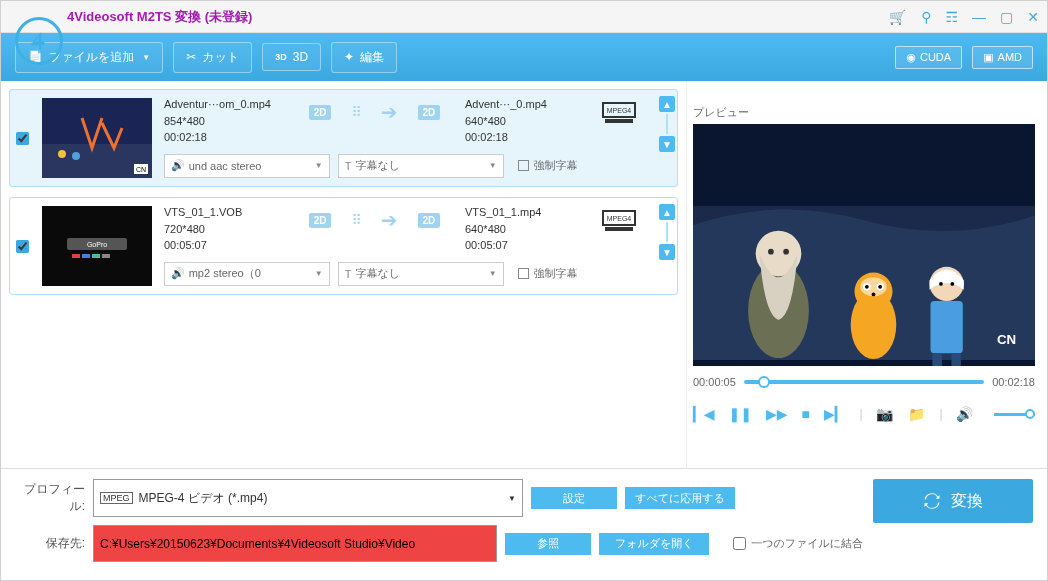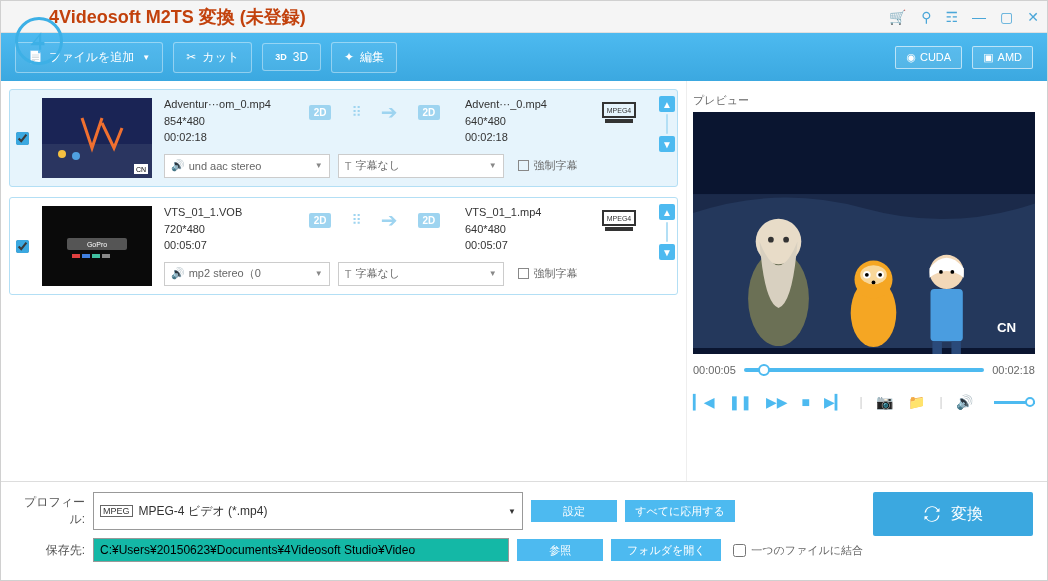--- a/index.html
+++ b/index.html
@@ -1,21 +1,21 @@
 <!DOCTYPE html>
 <html><head>
 <meta charset="utf-8">
 <style>
 * { box-sizing: border-box; margin: 0; padding: 0; font-family: "Meiryo", "MS PGothic", Arial, sans-serif; }
 body { background: #fff; font-size: 12px; color: #333; }
 .window { width: 1048px; height: 581px; display: flex; flex-direction: column; border: 1px solid #d0d0d0; }
 .titlebar { height: 32px; background: #f5f5f5; display: flex; align-items: center; padding: 0 8px; border-bottom: 1px solid #e0e0e0; }
 .logo-circle { width: 48px; height: 48px; border-radius: 50%; border: 3px solid #3db0e6; display: flex; align-items: center; justify-content: center; margin-left: 6px; margin-top: 12px; position: relative; z-index: 10; }
 .logo-circle svg { width: 26px; height: 26px; }
-.title-text { margin-left: 40px; font-size: 18px; color: #c2410c; font-weight: bold; }
+.title-text { margin-left: 58px; font-size: 13px; color: #a21caf; font-weight: bold; }
 .title-right { margin-left: auto; display: flex; gap: 14px; }
 .title-right span { color: #4aa6d8; cursor: pointer; font-size: 14px; }
 .toolbar { height: 48px; background: linear-gradient(#4dbaf0, #3ba8e0); display: flex; align-items: center; padding: 0 14px; gap: 10px; }
 .toolbar-btn { display: flex; align-items: center; gap: 6px; padding: 6px 12px; border: 1px solid rgba(255,255,255,0.4); border-radius: 3px; color: #fff; font-size: 12px; cursor: pointer; background: rgba(255,255,255,0.05); }
 .toolbar-btn .caret { font-size: 8px; margin-left: 2px; }
 .toolbar-right { margin-left: auto; display: flex; gap: 10px; }
 .gpu-btn { display: flex; align-items: center; gap: 4px; padding: 4px 10px; border: 1px solid rgba(255,255,255,0.6); border-radius: 2px; color: #fff; font-size: 11px; cursor: pointer; background: rgba(255,255,255,0.1); }
 .main { flex: 1; display: flex; background: #fff; }
 .list-area { flex: 1; padding: 8px 8px 8px 8px; overflow-y: auto; border-right: 1px solid #eee; }
 .item { border: 1px solid #b3dff5; border-radius: 3px; padding: 0; display: flex; gap: 8px; margin-bottom: 10px; background: #fff; }
@@ -34,40 +34,40 @@
 .dots { color: #9ed4f0; font-size: 14px; letter-spacing: -1px; }
 .arrow { color: #9ed4f0; font-size: 20px; }
 .format-icon { width: 40px; height: 30px; display: flex; align-items: center; justify-content: center; margin-left: 6px; }
 .format-icon svg { width: 36px; height: 28px; }
 .row2 { display: flex; gap: 8px; margin-top: 8px; }
 .sel { flex: 1; border: 1px solid #ccc; background: #fff; height: 24px; display: flex; align-items: center; padding: 0 6px; font-size: 11px; color: #666; position: relative; }
 .sel .caret { margin-left: auto; font-size: 8px; color: #888; }
 .sel .pre-icon { margin-right: 4px; color: #888; font-size: 11px; }
 .forced-sub { display: flex; align-items: center; font-size: 11px; color: #666; padding-left: 6px; flex: 0.8; }
 .forced-sub .box { width: 11px; height: 11px; border: 1px solid #888; margin-right: 5px; }
-.preview { width: 360px; padding: 12px 12px 8px 6px; display: flex; flex-direction: column; }
+.preview { width: 360px; padding: 24px 12px 8px 6px; display: flex; flex-direction: column; }
 .preview-label { font-size: 11px; color: #666; margin-bottom: 4px; }
 .preview-video { width: 100%; height: 242px; background: #0a1530; position: relative; overflow: hidden; }
 .time-row { display: flex; align-items: center; gap: 8px; margin-top: 10px; font-size: 11px; color: #666; }
 .time-slider { flex: 1; height: 4px; background: #4dbaf0; position: relative; border-radius: 2px; }
 .time-slider .knob { position: absolute; left: 6%; top: -4px; width: 12px; height: 12px; border-radius: 50%; background: #fff; border: 2px solid #4dbaf0; }
 .ctrl-row { display: flex; align-items: center; gap: 14px; margin-top: 18px; color: #4dbaf0; }
 .ctrl-row .pbtn { cursor: pointer; font-size: 14px; }
 .ctrl-sep { color: #ccc; }
 .vol-slider { flex: 1; height: 3px; background: #4dbaf0; position: relative; margin-left: 6px; }
 .vol-slider .knob { position: absolute; right: 0; top: -4px; width: 10px; height: 10px; border: 2px solid #4dbaf0; border-radius: 50%; background: #fff; }
 .bottom { border-top: 1px solid #ddd; padding: 10px 14px; display: flex; align-items: flex-start; gap: 10px; }
 .bottom-left { flex: 1; }
 .brow { display: flex; align-items: center; gap: 8px; margin-bottom: 8px; }
 .brow .label { width: 70px; font-size: 12px; color: #555; text-align: right; }
 .profile-sel { flex: 1; max-width: 430px; border: 1px solid #999; height: 38px; display: flex; align-items: center; padding: 0 6px; font-size: 12px; }
 .profile-sel .caret { margin-left: auto; font-size: 8px; }
-.save-input { flex: 1; max-width: 430px; border: 1px solid #999; height: 24px; padding: 0 6px; font-size: 12px; background: #14b8a6; }
+.save-input { flex: 1; max-width: 430px; border: 1px solid #999; height: 37px; padding: 0 6px; font-size: 12px; background: #ef4444; }
 .small-btn { width: 86px; height: 22px; background: #4dbaf0; color: #fff; border: none; font-size: 11px; cursor: pointer; }
-.merge-check { display: flex; align-items: center; font-size: 11px; color: #666; margin-left: 4px; }
+.merge-check { display: flex; align-items: center; font-size: 11px; color: #666; margin-left: 16px; }
 .merge-check input { margin-right: 5px; }
 .convert-btn { width: 160px; height: 44px; background: #3ba8e0; color: #fff; border: none; font-size: 16px; display: flex; align-items: center; justify-content: center; gap: 10px; cursor: pointer; margin-left: auto; border-radius: 2px; }
 .convert-btn svg { width: 18px; height: 18px; }
 .title-wrap { position: absolute; left: 8px; top: 4px; }
 </style>
 </head>
 <body>
 
 <div class="window">
   <div class="titlebar" style="position:relative;">

